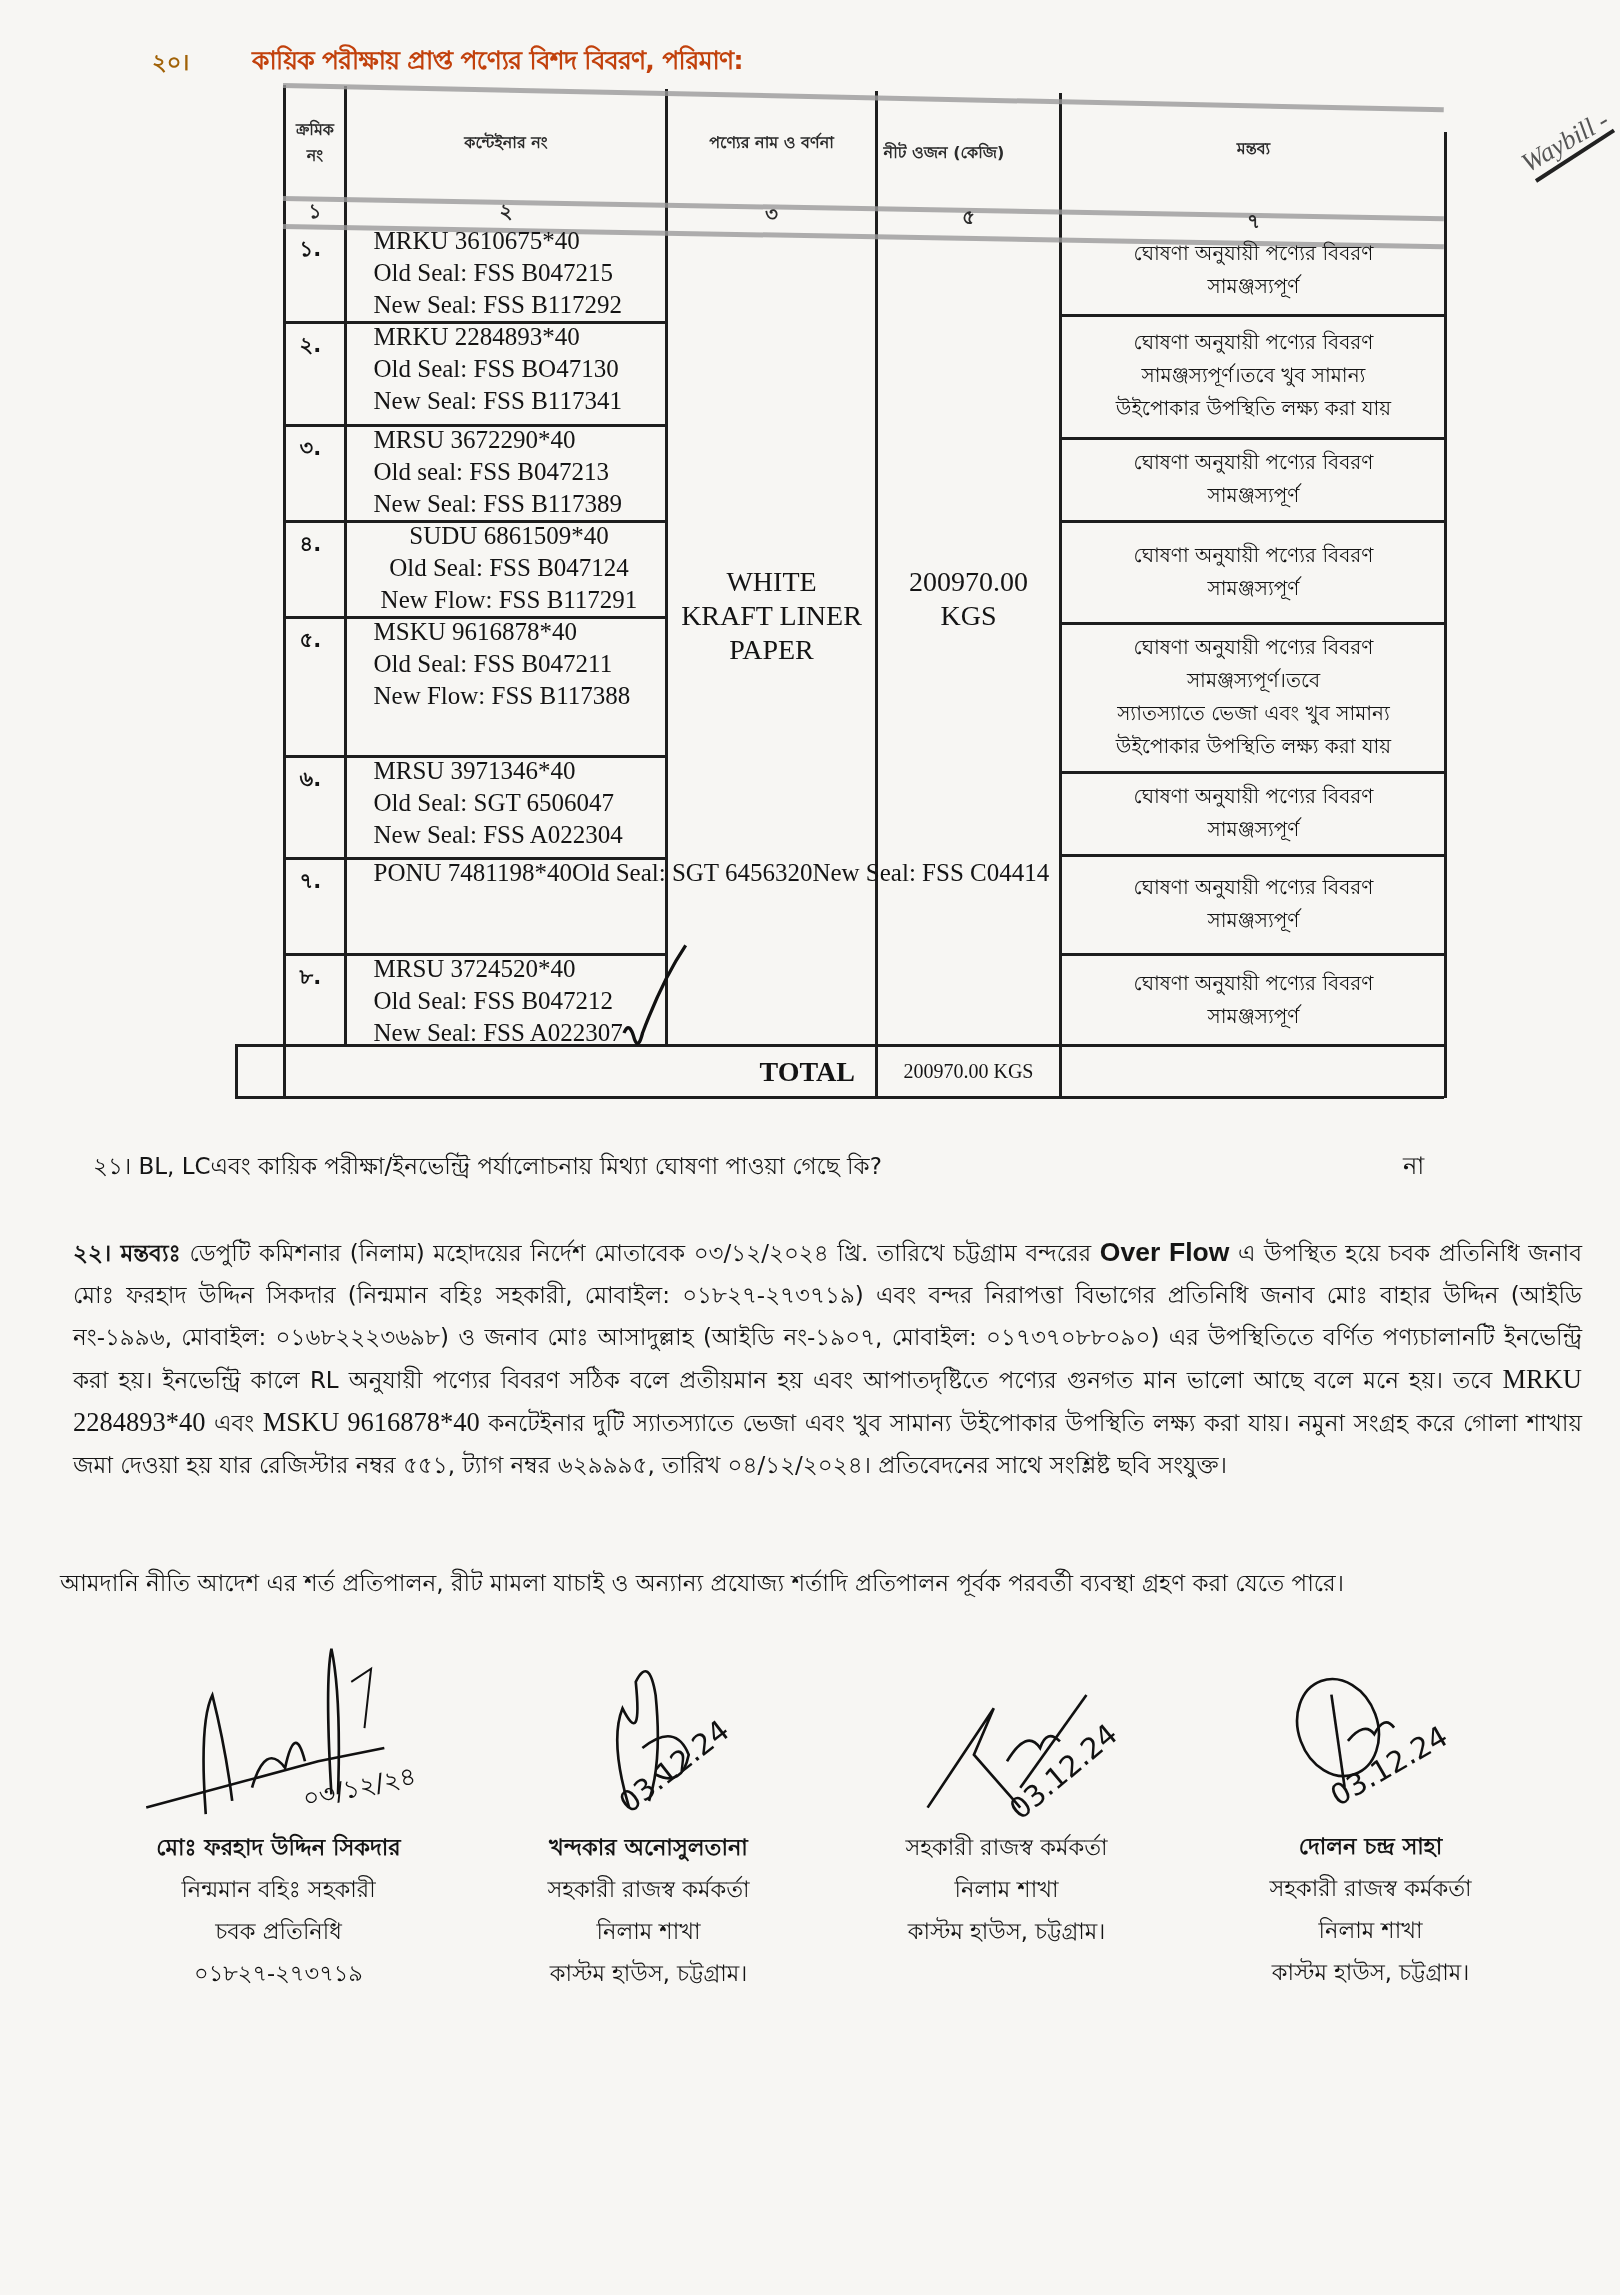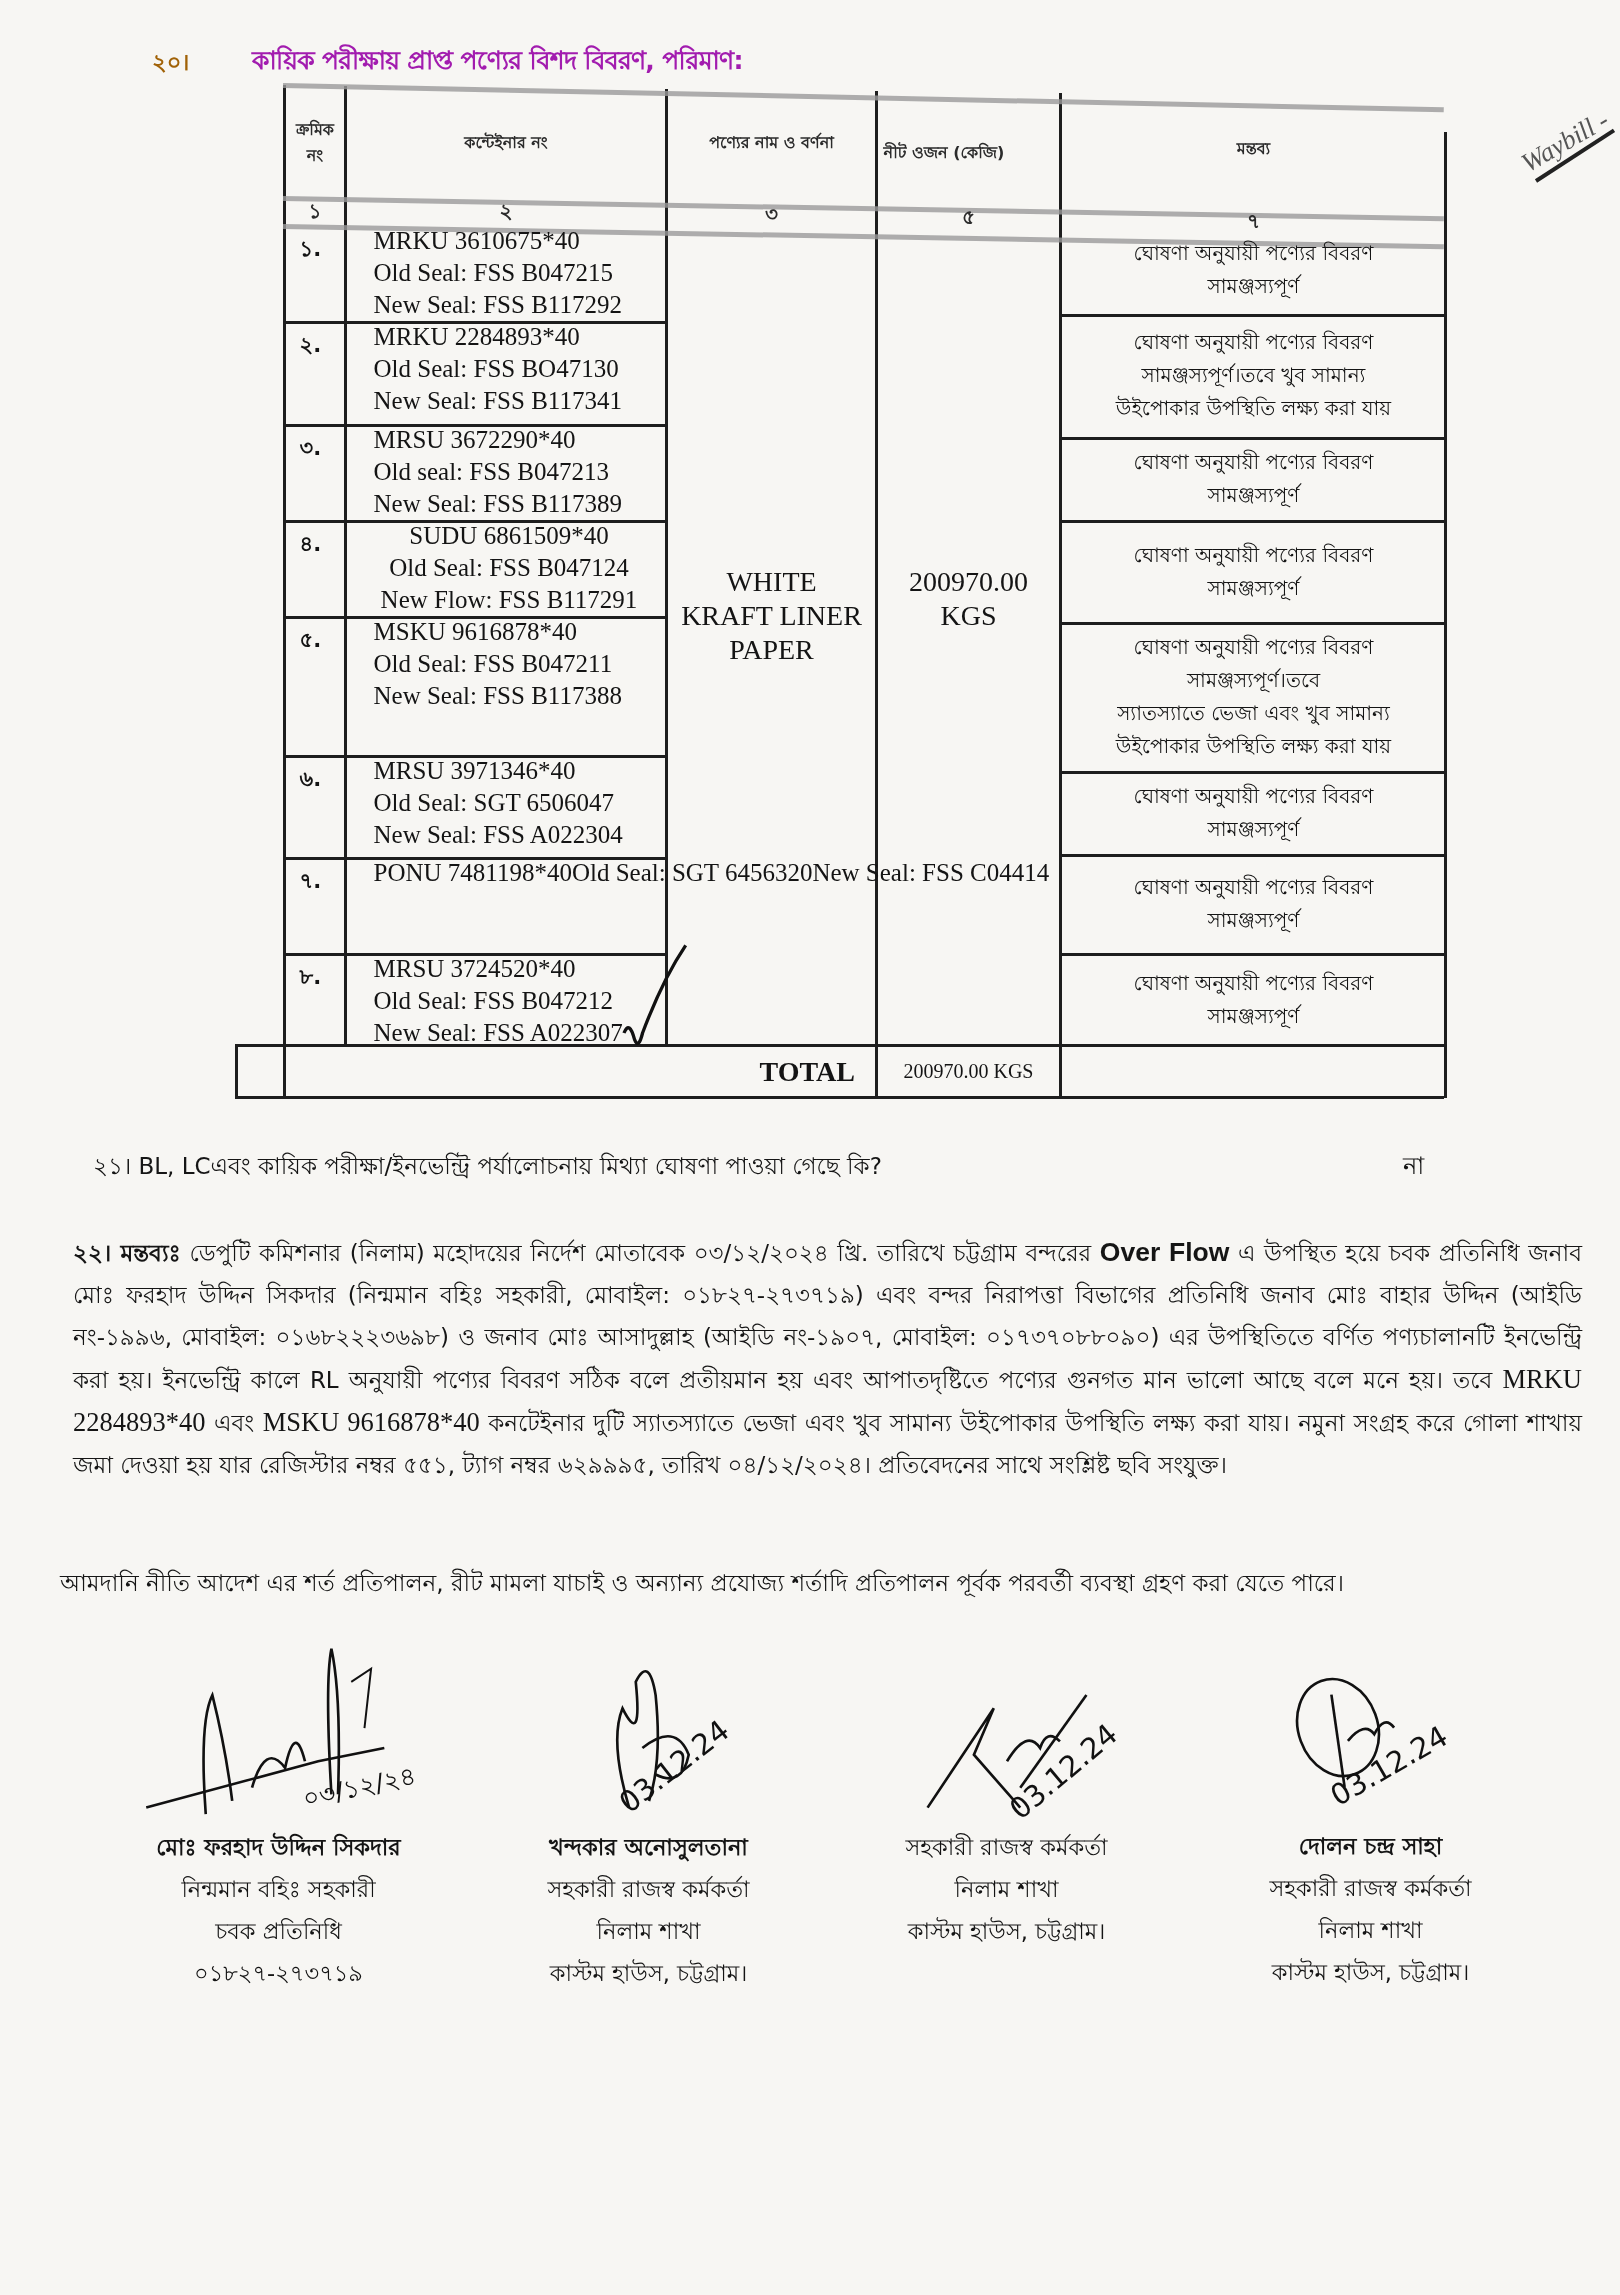--- a/index.html
+++ b/index.html
@@ -6,21 +6,21 @@
   body {
     width:1620px; height:2295px; position:relative; overflow:hidden;
     background:#f7f6f3;
     font-family:"DejaVu Sans", sans-serif;
     color:#141414;
   }
   .abs { position:absolute; }
 
   
   #sec20-num { left:152px; top:45px; font-size:22.5px; font-weight:bold; color:#a16207; }
-  #sec20-title { left:252px; top:41px; font-size:25px; font-weight:bold; color:#a21caf; letter-spacing:-0.7px; }
+  #sec20-title { left:252px; top:41px; font-size:25px; font-weight:bold; color:#c2410c; letter-spacing:-0.7px; }
 
   
   #waybill { left:1516px; top:152px; font-size:26.5px; color:#555; transform:rotate(-30deg); transform-origin:left top; font-family:"Liberation Serif", serif; font-style:italic; }
   #waybill-line { left:1536px; top:179px; width:93px; height:4px; background:#222; transform:rotate(-33deg); transform-origin:left center; }
   .vl { position:absolute; width:2.6px; background:#1e1e1e; }
   .hl { position:absolute; height:2.6px; background:#1e1e1e; }
   .hl.soft { background:#9a9a9a; height:5.3px; opacity:.8; }
   .cell { position:absolute; box-sizing:border-box; display:flex; align-items:center; justify-content:center; text-align:center; }
   .hdr { font-size:16px; font-weight:bold; color:#2b2b2b; line-height:1.6; }
   .colnum { font-size:20px; font-weight:bold; color:#2b2b2b; }
@@ -144,21 +144,21 @@
         <div style="">New Flow: FSS B117291</div>
       </div>
       <div class="cell remark" style="left:1062px;top:520px;width:383px;height:103px;flex-direction:column;">
         <div style="">ঘোষণা অনুযায়ী পণ্যের বিবরণ</div>
         <div style="">সামঞ্জস্যপূর্ণ</div>
       </div>
       <div class="cell sl" style="left:285px;top:616px;width:60px;height:139px;">৫.</div>
       <div class="cell cont" style="left:347px;top:616px;width:318px;height:139px;flex-direction:column;align-items:flex-start;">
         <div style="">MSKU 9616878*40</div>
         <div style="">Old Seal: FSS B047211</div>
-        <div style="">New Seal: FSS B117388</div>
+        <div style="">New Flow: FSS B117388</div>
       </div>
       <div class="cell remark" style="left:1062px;top:622px;width:383px;height:149px;flex-direction:column;">
         <div style="">ঘোষণা অনুযায়ী পণ্যের বিবরণ</div>
         <div style="">সামঞ্জস্যপূর্ণ।তবে</div>
         <div style="">স্যাতস্যাতে ভেজা এবং খুব সামান্য</div>
         <div style="">উইপোকার উপস্থিতি লক্ষ্য করা যায়</div>
       </div>
       <div class="cell sl" style="left:285px;top:755px;width:60px;height:103px;">৬.</div>
       <div class="cell cont" style="left:347px;top:755px;width:318px;height:103px;flex-direction:column;align-items:flex-start;">
         <div style="">MRSU 3971346*40</div>

